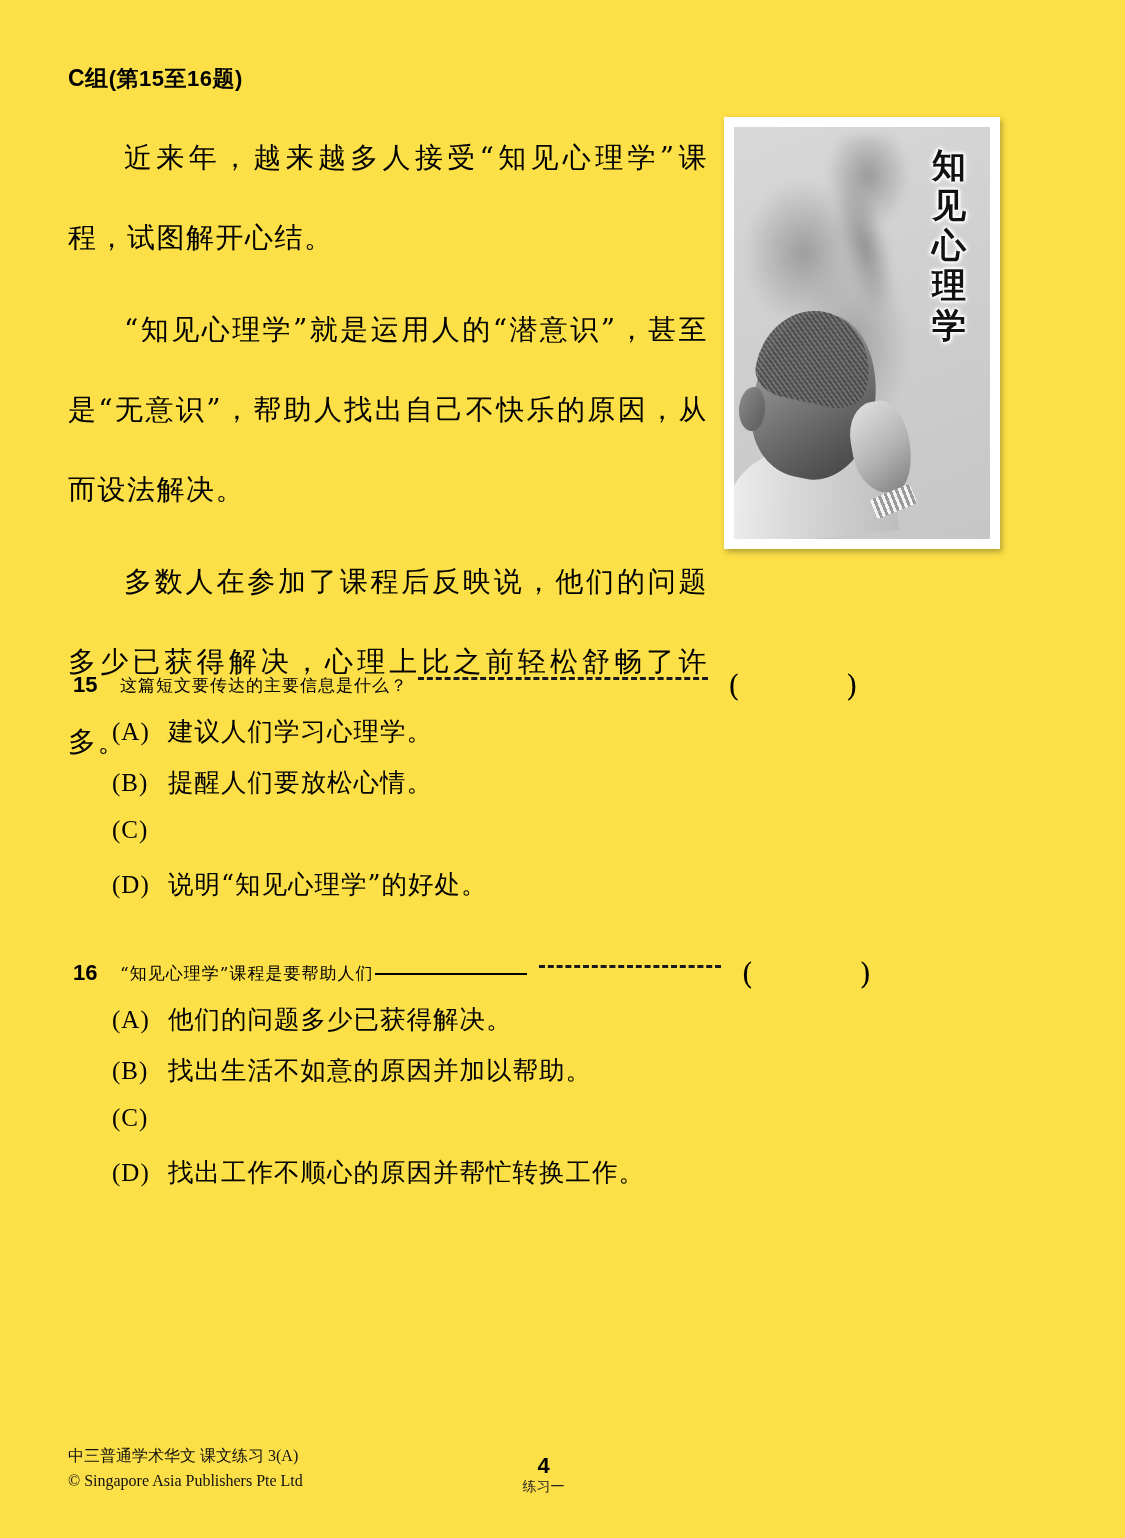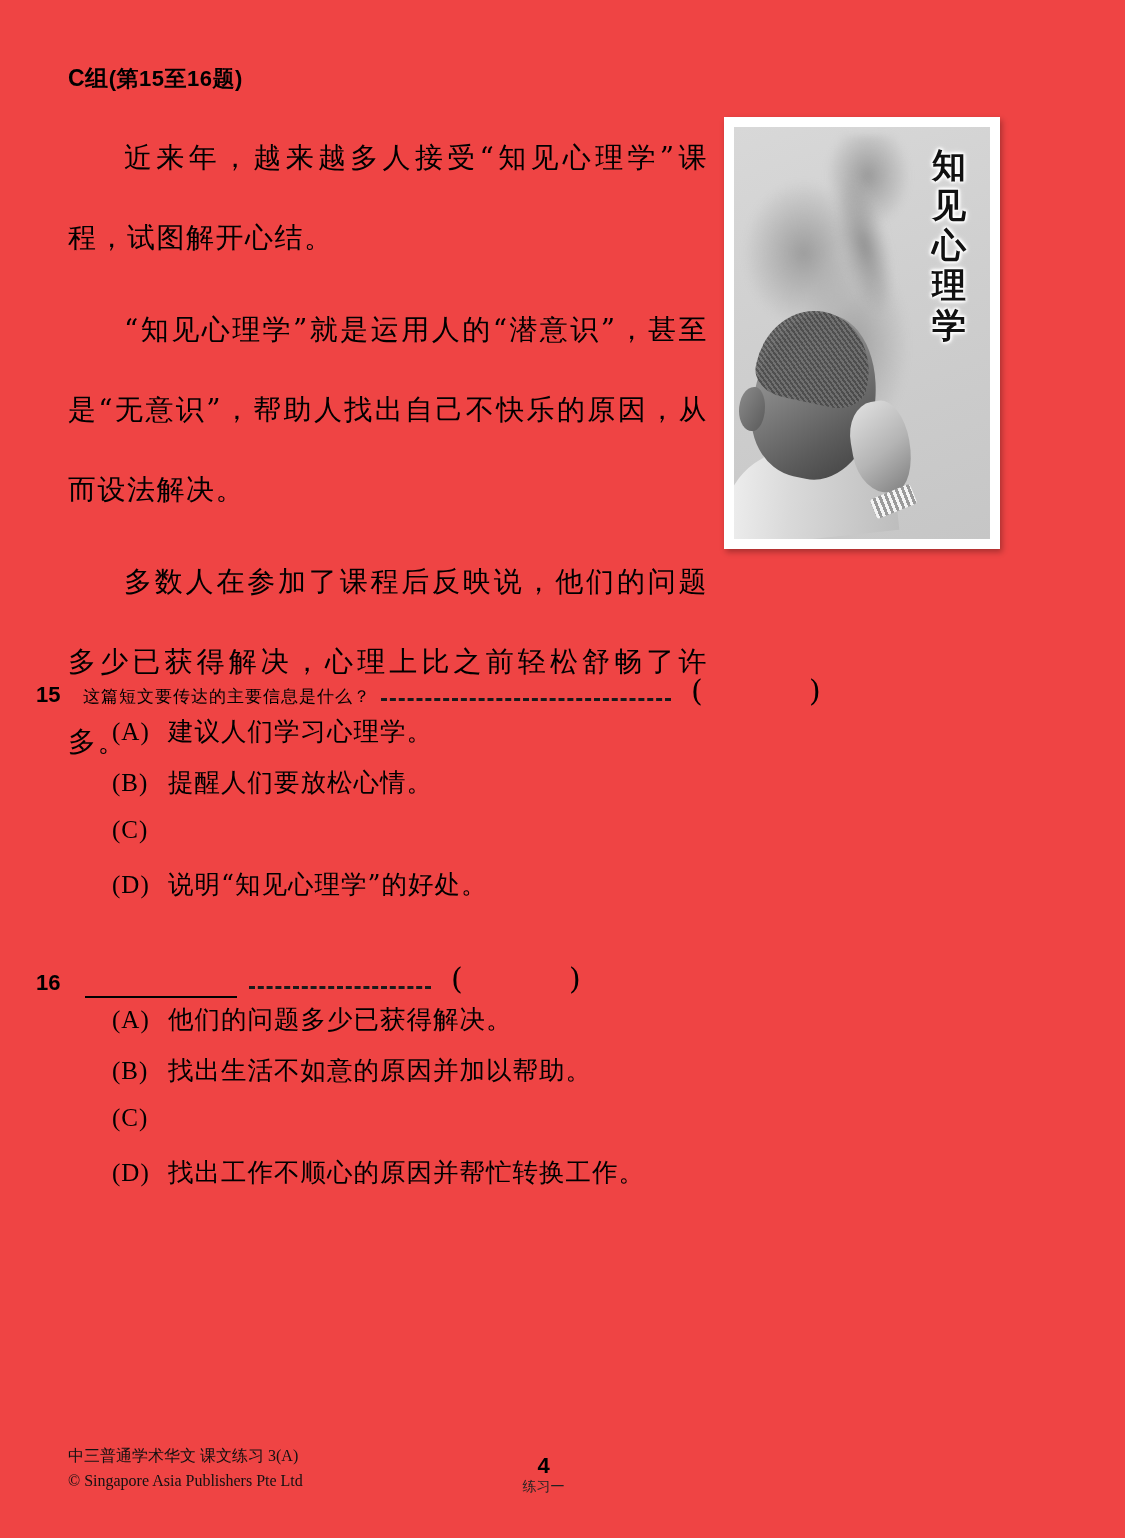--- a/index.html
+++ b/index.html
@@ -13,21 +13,21 @@
     position: relative;
     font-family: "Liberation Serif", "DejaVu Serif", serif;
     color: #000000;
     overflow: hidden;
   }
 
   
   .page {
     position: absolute;
     inset: 0;
-    background: #ef4444;
+    background: #fde047;
   }
 
   
   .section-header {
     position: absolute;
     left: 68px;
     top: 63px;
     font-family: "Liberation Sans", "DejaVu Sans", sans-serif;
     font-weight: bold;
     font-size: 22px;
@@ -192,22 +192,22 @@
   .illo-title span { display: block; }
 
   
   .question-block { position: absolute; left: 0; width: 100%; }
   #q15 { top: 662px; }
   #q16 { top: 950px; }
 
   .q-stem {
     position: relative;
     display: flex;
-    align-items: flex-end;
-    padding-left: 36px;
+    align-items: center;
+    padding-left: 73px;
     box-sizing: border-box;
     height: 46px;
   }
   .q-num {
     font-family: "Liberation Sans", "DejaVu Sans", sans-serif;
     font-weight: bold;
     font-size: 22px;
     width: 47px;
     flex: 0 0 47px;
   }
@@ -354,20 +354,21 @@
       <div class="option">
         <span class="opt-letter">(D)</span>
         <span class="opt-text">说明“知见心理学”的好处。</span>
       </div>
     </div>
   </div>
 
   <div class="question-block" id="q16">
     <div class="q-stem">
       <span class="q-num">16</span>
+      <span class="q-text">“知见心理学”课程是要帮助人们</span>
       <span class="q-blank"></span>
       <span class="q-leader"></span>
       <span class="q-answer-paren">(          )</span>
     </div>
     <div class="options">
       <div class="option">
         <span class="opt-letter">(A)</span>
         <span class="opt-text">他们的问题多少已获得解决。</span>
       </div>
       <div class="option">

